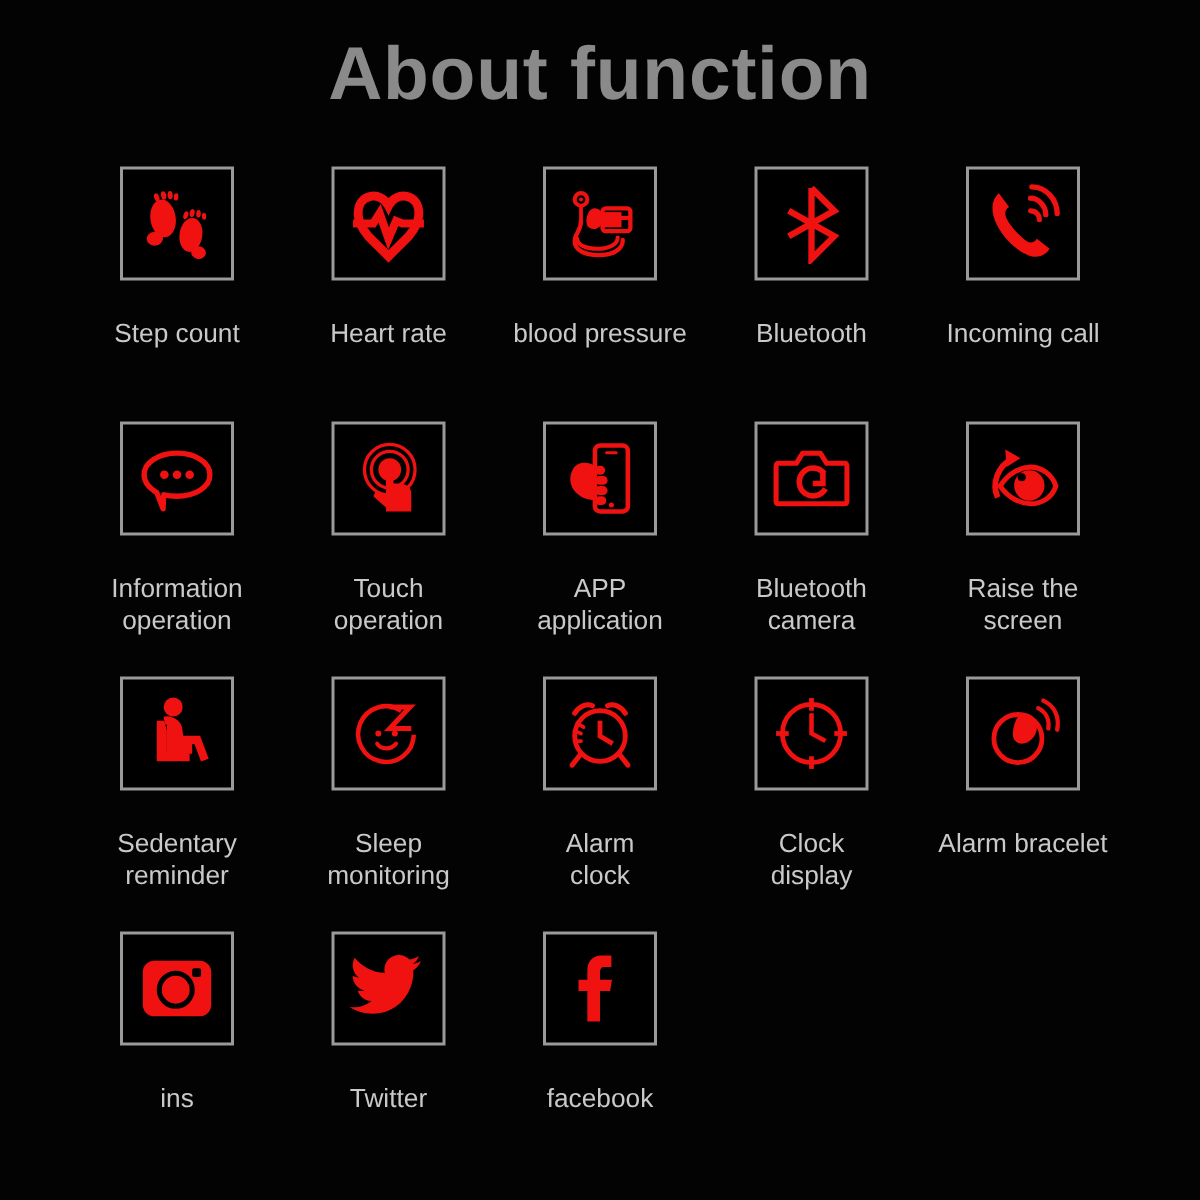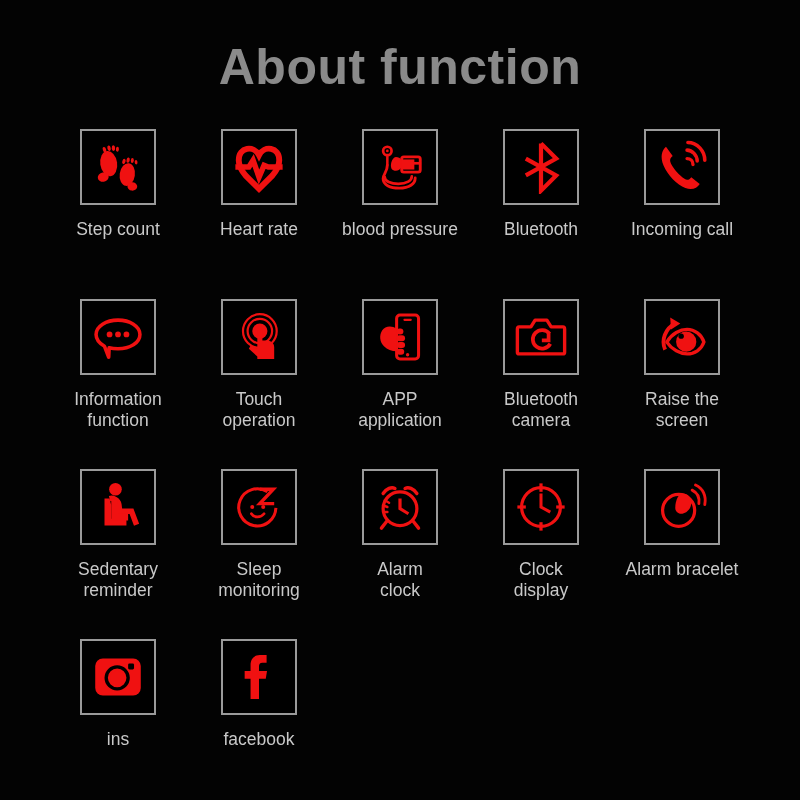--- a/index.html
+++ b/index.html
@@ -22,21 +22,21 @@
     position: relative;
     box-sizing: border-box;
   }
   #page-title {
     text-align: center;
     color: #8a8a8a;
     font-size: 50px;
     font-weight: bold;
     letter-spacing: 0.5px;
     line-height: 1;
-    padding-top: 42px;
+    padding-top: 24px;
     margin: 0;
     font-family: "Liberation Sans", sans-serif;
   }
   #grid {
     margin-top: 37px;
     display: grid;
     grid-template-columns: repeat(5, 141px);
     grid-auto-rows: 170px;
     justify-content: center;
     column-gap: 0px;
@@ -55,21 +55,21 @@
     box-sizing: border-box;
     background: #000000;
     display: flex;
     align-items: center;
     justify-content: center;
   }
   .icon-box svg {
     display: block;
   }
   .cell-label {
-    margin-top: 14px;
+    margin-top: 25px;
     color: #c9c9c9;
     font-size: 17.5px;
     line-height: 21px;
     text-align: center;
     white-space: pre-line;
     font-family: "Liberation Sans", sans-serif;
   }
 </style>
 </head>
 <body>
@@ -167,21 +167,21 @@
           <svg width="54" height="54" viewBox="0 0 64 64">
             <path d="M32 12 C46 12, 58 19, 58 29 C58 39, 46 46, 32 46 C28 46, 24.5 45.6, 21.5 44.8
                      L21 56 L16 43 C10 39.5, 6 35, 6 29 C6 19, 18 12, 32 12 Z" fill="none" stroke="#F01111" stroke-width="4.2" stroke-linejoin="round"></path>
             <circle cx="22" cy="29" r="3.4" fill="#F01111"></circle>
             <circle cx="32" cy="29" r="3.4" fill="#F01111"></circle>
             <circle cx="42" cy="29" r="3.4" fill="#F01111"></circle>
           </svg>
         </span>
       </div>
       <div class="cell-label">Information
-function</div>
+operation</div>
     </div>
 
     <div class="cell">
       <div class="icon-box">
         <span>
           <svg width="54" height="54" viewBox="0 0 64 64">
             <circle cx="33" cy="25" r="20" fill="none" stroke="#F01111" stroke-width="2.6"></circle>
             <circle cx="33" cy="25" r="14.5" fill="none" stroke="#F01111" stroke-width="2.6"></circle>
             <circle cx="33" cy="25" r="9" fill="#F01111"></circle>
             <path d="M30 26 L30 46 L22 42 L20 46 L30 55 L30 58 L50 58 L50 44
@@ -335,20 +335,39 @@
             <rect x="5" y="10" width="54" height="44" rx="9" fill="#F01111"></rect>
             <circle cx="31" cy="33" r="13" fill="none" stroke="#000000" stroke-width="4"></circle>
             <circle cx="31" cy="33" r="8.5" fill="#F01111"></circle>
             <rect x="44" y="16" width="7" height="7" rx="1.6" fill="#000000"></rect>
           </svg>
         </span>
       </div>
       <div class="cell-label">ins</div>
     </div>
 
+    <div class="cell">
+      <div class="icon-box">
+        <span>
+          <svg width="54" height="54" viewBox="0 0 64 64" fill="#F01111">
+            <path d="M60 14 C57.5 15.5, 55 16.3, 52.3 16.7 C55 15, 57 12.5, 58 9.4
+                     C55.4 11, 52.6 12.1, 49.6 12.7 C47.2 10.1, 43.8 8.5, 40 8.5
+                     C32.8 8.5, 27 14.4, 27 21.7 C27 22.7, 27.1 23.7, 27.3 24.7
+                     C16.4 24.2, 6.8 18.9, 0.4 11 C-0.8 13.1, -1.4 15.4, -1.4 18
+                     C-1.4 22.5, 0.8 26.5, 4.3 28.9 C2.2 28.8, 0.2 28.2, -1.5 27.3
+                     L-1.5 27.5 C-1.5 33.9, 3 39.2, 9 40.4 C7.9 40.7, 6.7 40.9, 5.5 40.9
+                     C4.6 40.9, 3.8 40.8, 3 40.6 C4.7 45.9, 9.5 49.7, 15.3 49.8
+                     C10.8 53.4, 5.1 55.5, -1.1 55.5 C-2.2 55.5, -3.2 55.4, -4.3 55.3
+                     C1.6 59.1, 8.6 61.3, 16.1 61.3 C40 61.3, 53 41.4, 53 24.2
+                     C53 23.6, 53 23.1, 52.9 22.5 C55.5 20.7, 57.8 18.5, 60 14 Z" transform="translate(5 -2) scale(0.88)"></path>
+          </svg>
+        </span>
+      </div>
+      <div class="cell-label">Twitter</div>
+    </div>
 
     <div class="cell">
       <div class="icon-box">
         <span>
           <svg width="54" height="54" viewBox="0 0 64 64" fill="#F01111">
             <path d="M41 6 L33 6 C26 6, 22 11, 22 18 L22 25 L15 25 L15 34 L22 34 L22 58
                      L32 58 L32 34 L40 34 L41.5 25 L32 25 L32 19.5 C32 16.5, 33 15, 36 15
                      L41 15 Z"></path>
           </svg>
         </span>

